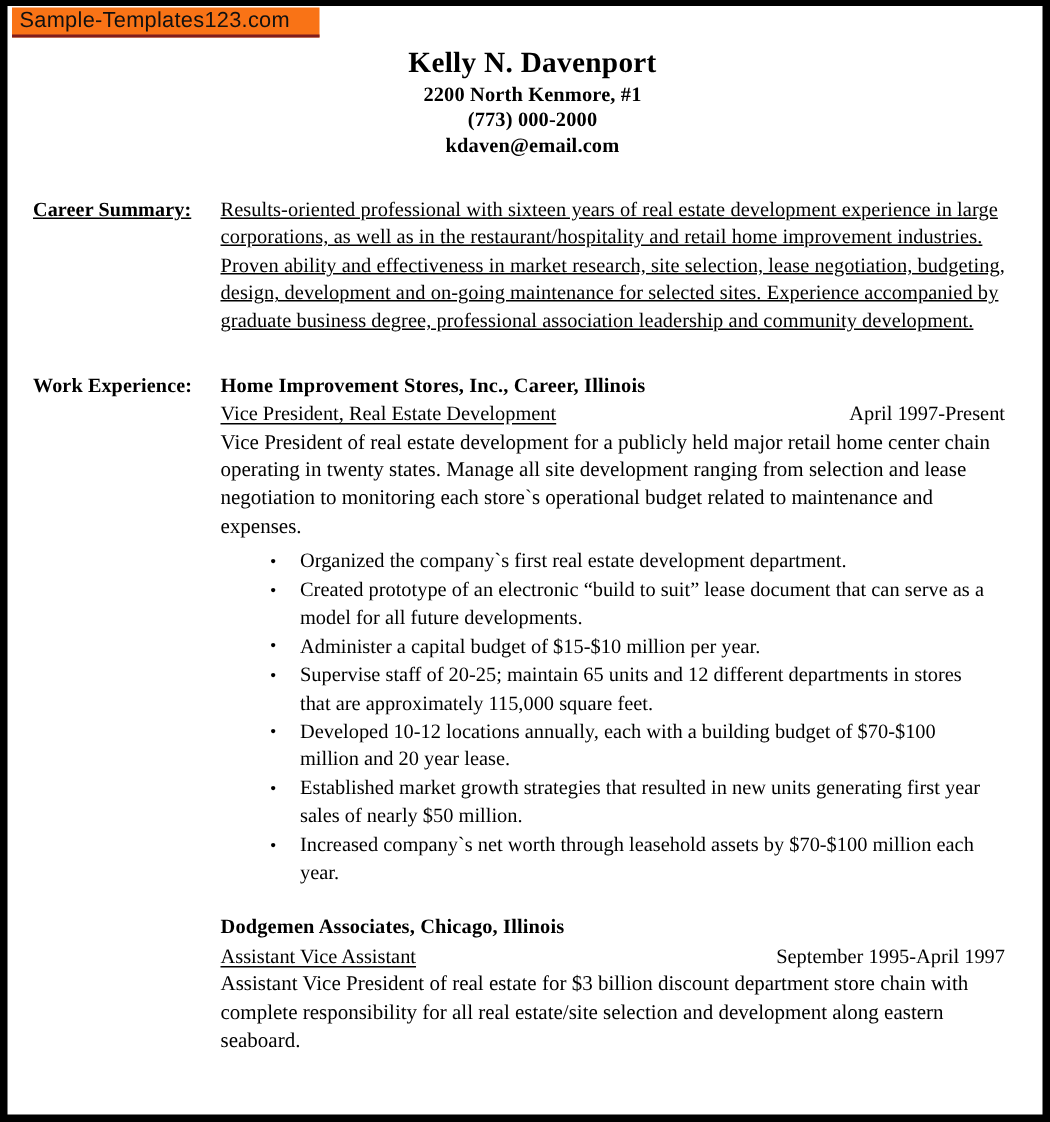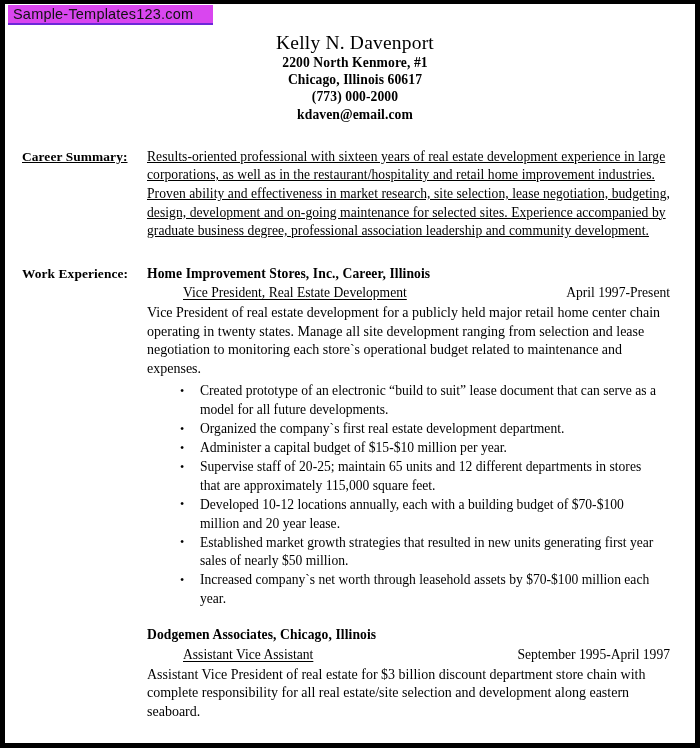--- a/index.html
+++ b/index.html
@@ -18,22 +18,22 @@
     overflow: hidden;
     font-family: "Liberation Serif", "DejaVu Serif", serif;
     color: #000000;
   }
   .watermark {
     position: absolute;
     left: 3px;
     top: 1px;
     width: 205px;
     height: 20px;
-    background: #d946ef;
-    border-bottom: 2px solid #6d28d9;
+    background: #f97316;
+    border-bottom: 2px solid #7f1d1d;
     font-family: "Liberation Sans", "DejaVu Sans", sans-serif;
     font-size: 14.5px;
     line-height: 19px;
     letter-spacing: 0.2px;
     color: #111111;
     padding-left: 5px;
     box-sizing: border-box;
     white-space: nowrap;
     z-index: 5;
   }
@@ -46,21 +46,21 @@
     padding: 0;
   }
   
   .header {
     text-align: center;
     margin-top: 21px;
     margin-left: 10px;
   }
   .name {
     font-size: 19.5px;
-    font-weight: normal;
+    font-weight: bold;
     letter-spacing: 0.2px;
     line-height: 23px;
     margin-top: 27px;
   }
   .contact-line {
     font-size: 13.6px;
     font-weight: bold;
     line-height: 17.2px;
     letter-spacing: 0.1px;
   }
@@ -98,21 +98,20 @@
     font-size: 13.6px;
     font-weight: bold;
     line-height: 18.6px;
     letter-spacing: 0.1px;
   }
   .job-titlerow {
     display: flex;
     align-items: baseline;
     line-height: 18.6px;
     margin-top: 1px;
-    margin-left: 36px;
   }
   .job-title {
     font-size: 13.6px;
     text-decoration: underline;
     text-underline-offset: 2px;
     white-space: nowrap;
   }
   .job-dates {
     font-size: 13.6px;
     margin-left: auto;
@@ -152,21 +151,20 @@
 
 <div id="page">
 
   <div class="watermark">Sample-Templates123.com</div>
 
   <div class="sheet">
 
     <div class="header">
       <div class="name">Kelly N. Davenport</div>
       <div class="contact-line">2200 North Kenmore, #1</div>
-      <div class="contact-line">Chicago, Illinois 60617</div>
       <div class="contact-line">(773) 000-2000</div>
       <div class="contact-line">kdaven@email.com</div>
     </div>
 
     <div class="section section-career">
       <div class="label-col">Career Summary:</div>
       <div class="content-col">
         <div class="body-text">Results-oriented professional with sixteen years of real estate development experience in large corporations, as well as in the restaurant/hospitality and retail home improvement industries.  Proven ability and effectiveness in market research, site selection, lease negotiation, budgeting, design, development and on-going maintenance for selected sites.  Experience accompanied by graduate business degree, professional association leadership and community development.</div>
       </div>
     </div>
@@ -176,22 +174,22 @@
       <div class="content-col">
 
         <div class="job">
           <div class="job-company">Home Improvement Stores, Inc., Career, Illinois</div>
           <div class="job-titlerow">
             <span class="job-title">Vice President, Real Estate Development</span>
             <span class="job-dates">April 1997-Present</span>
           </div>
           <div class="job-desc">Vice President of real estate development for a publicly held major retail home center chain operating in twenty states.  Manage all site development ranging from selection and lease negotiation to monitoring each store`s operational budget related to maintenance and expenses.</div>
           <ul class="bullets">
+            <li>Organized the company`s first real estate development department.</li>
             <li>Created prototype of an electronic “build to suit” lease document that can serve as a model for all future developments.</li>
-            <li>Organized the company`s first real estate development department.</li>
             <li>Administer a capital budget of $15-$10 million per year.</li>
             <li>Supervise staff of 20-25; maintain 65 units and 12 different departments in stores that are approximately 115,000 square feet.</li>
             <li>Developed 10-12 locations annually, each with a building budget of $70-$100 million and 20 year lease.</li>
             <li>Established market growth strategies that resulted in new units generating first year sales of nearly $50 million.</li>
             <li>Increased company`s net worth through leasehold assets by $70-$100 million each year.</li>
           </ul>
         </div>
 
         <div class="job job-block-second">
           <div class="job-company">Dodgemen Associates, Chicago, Illinois</div>

